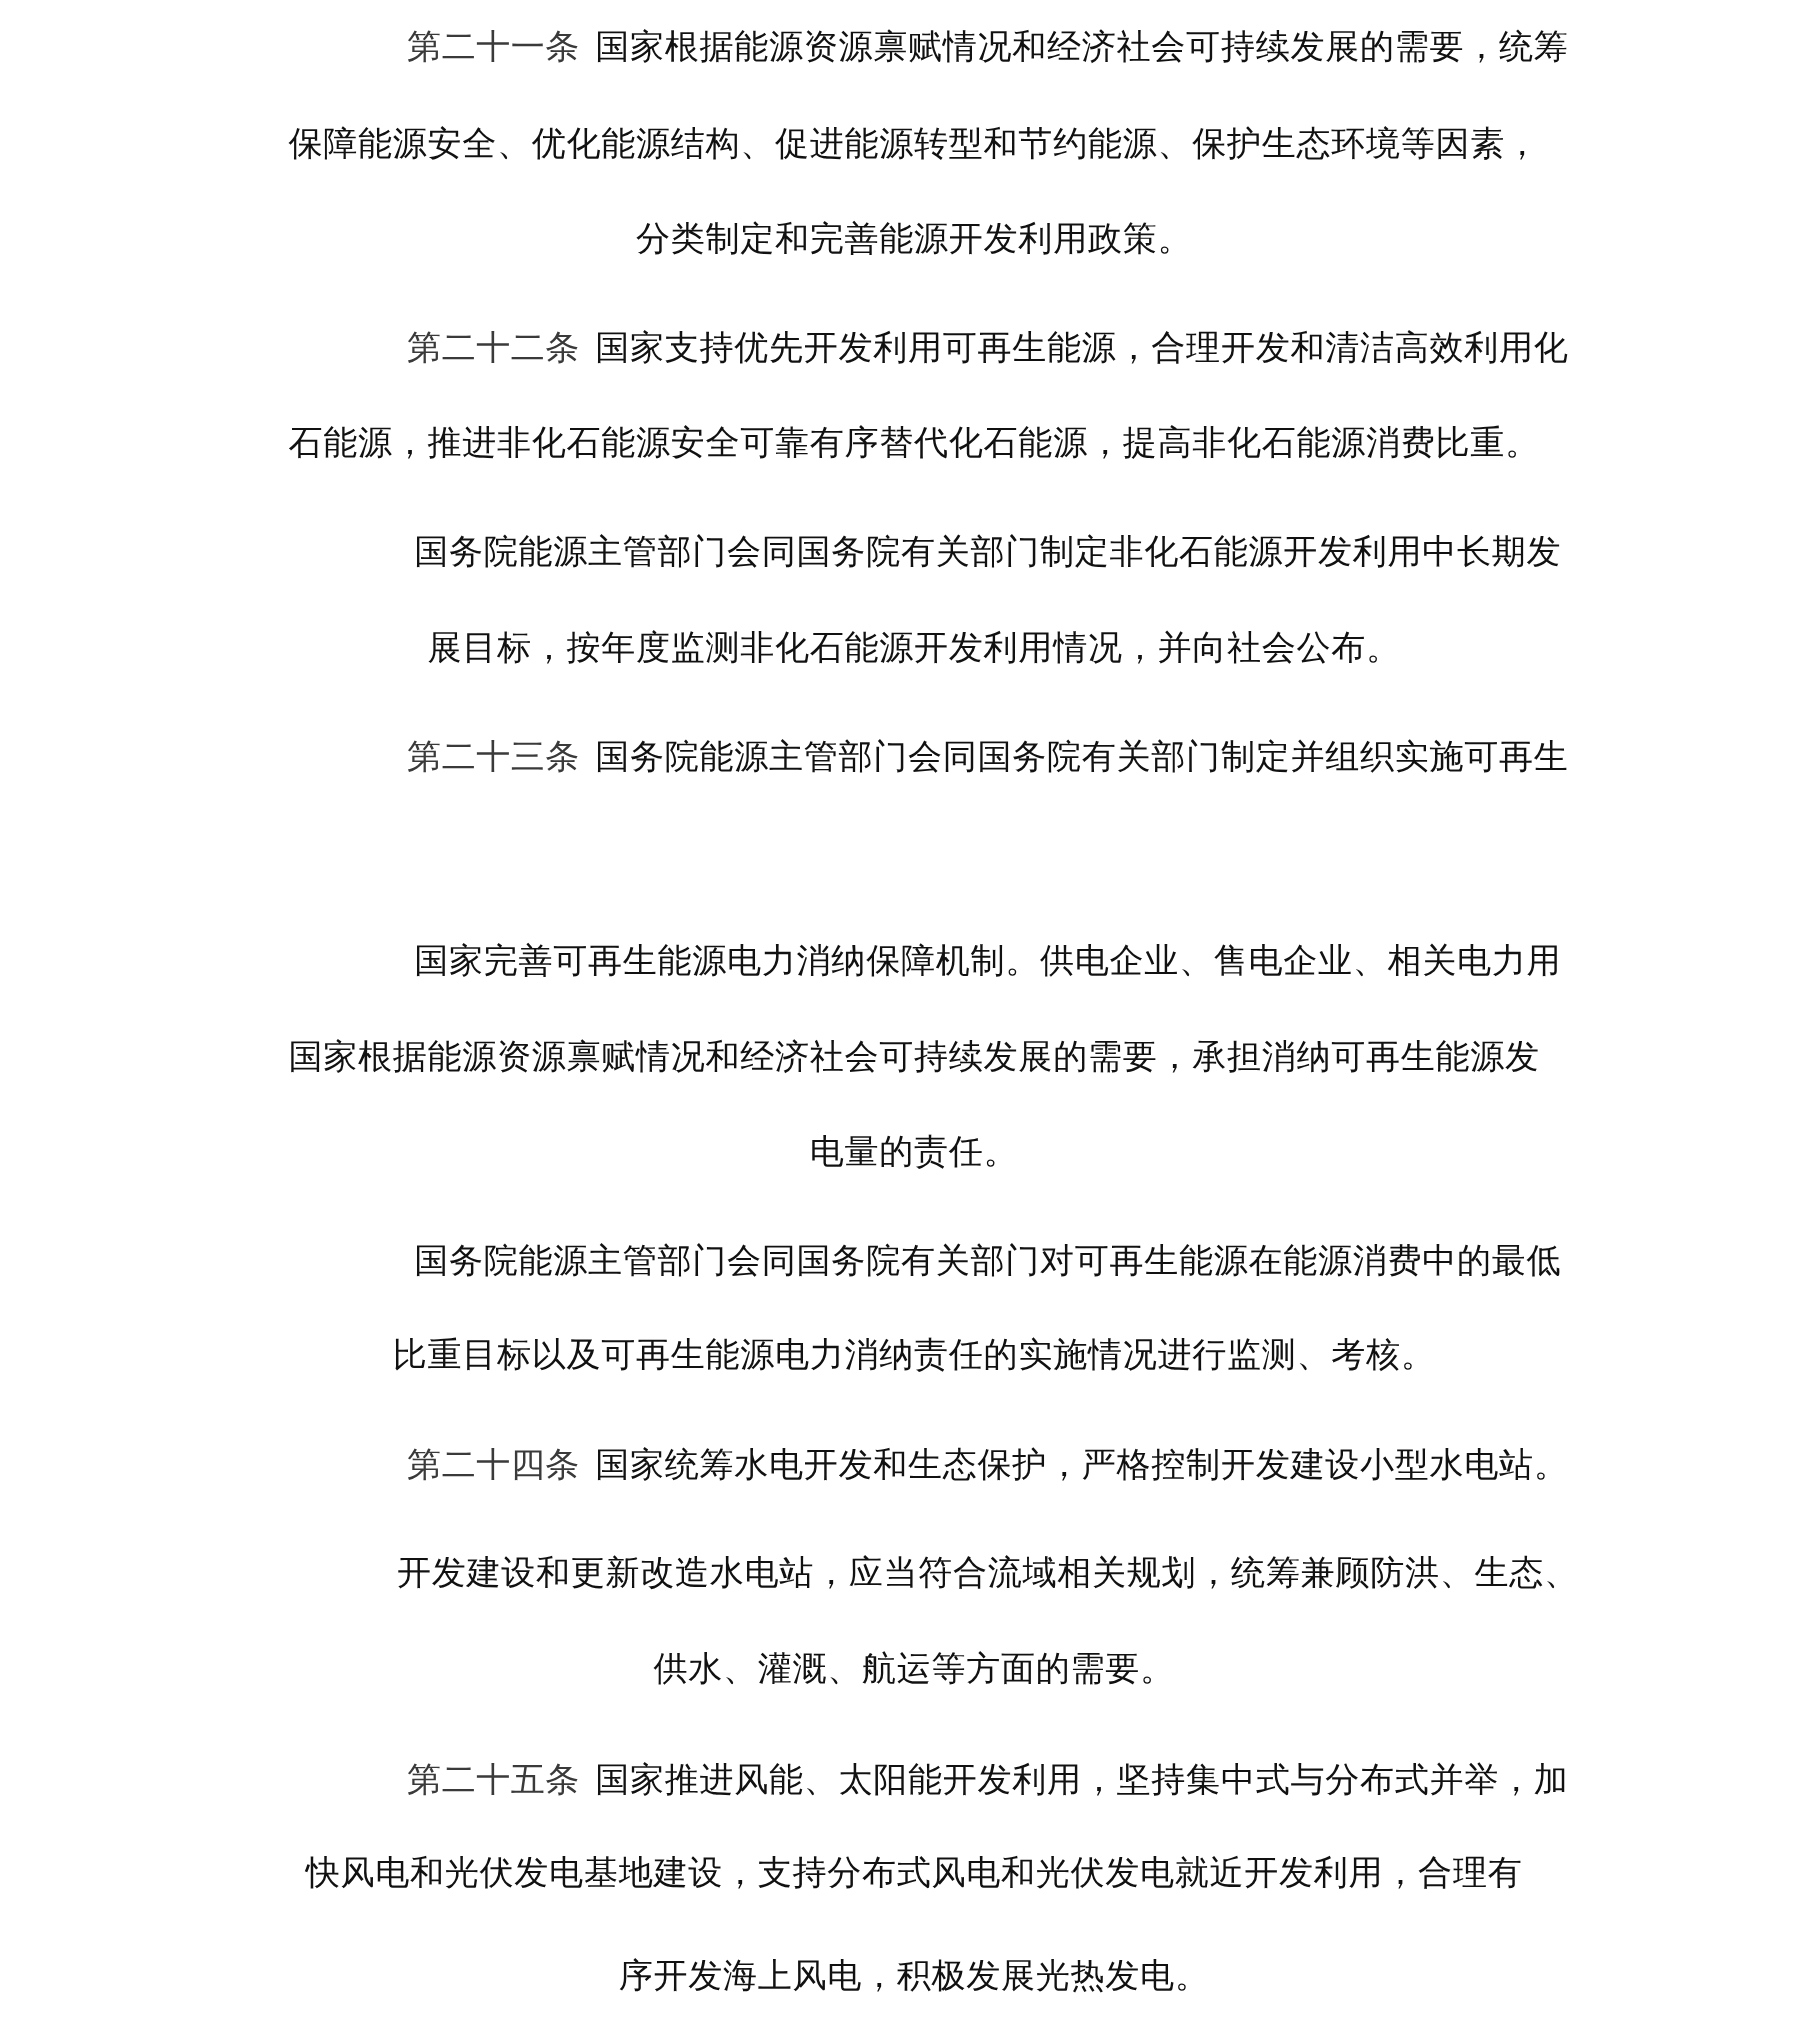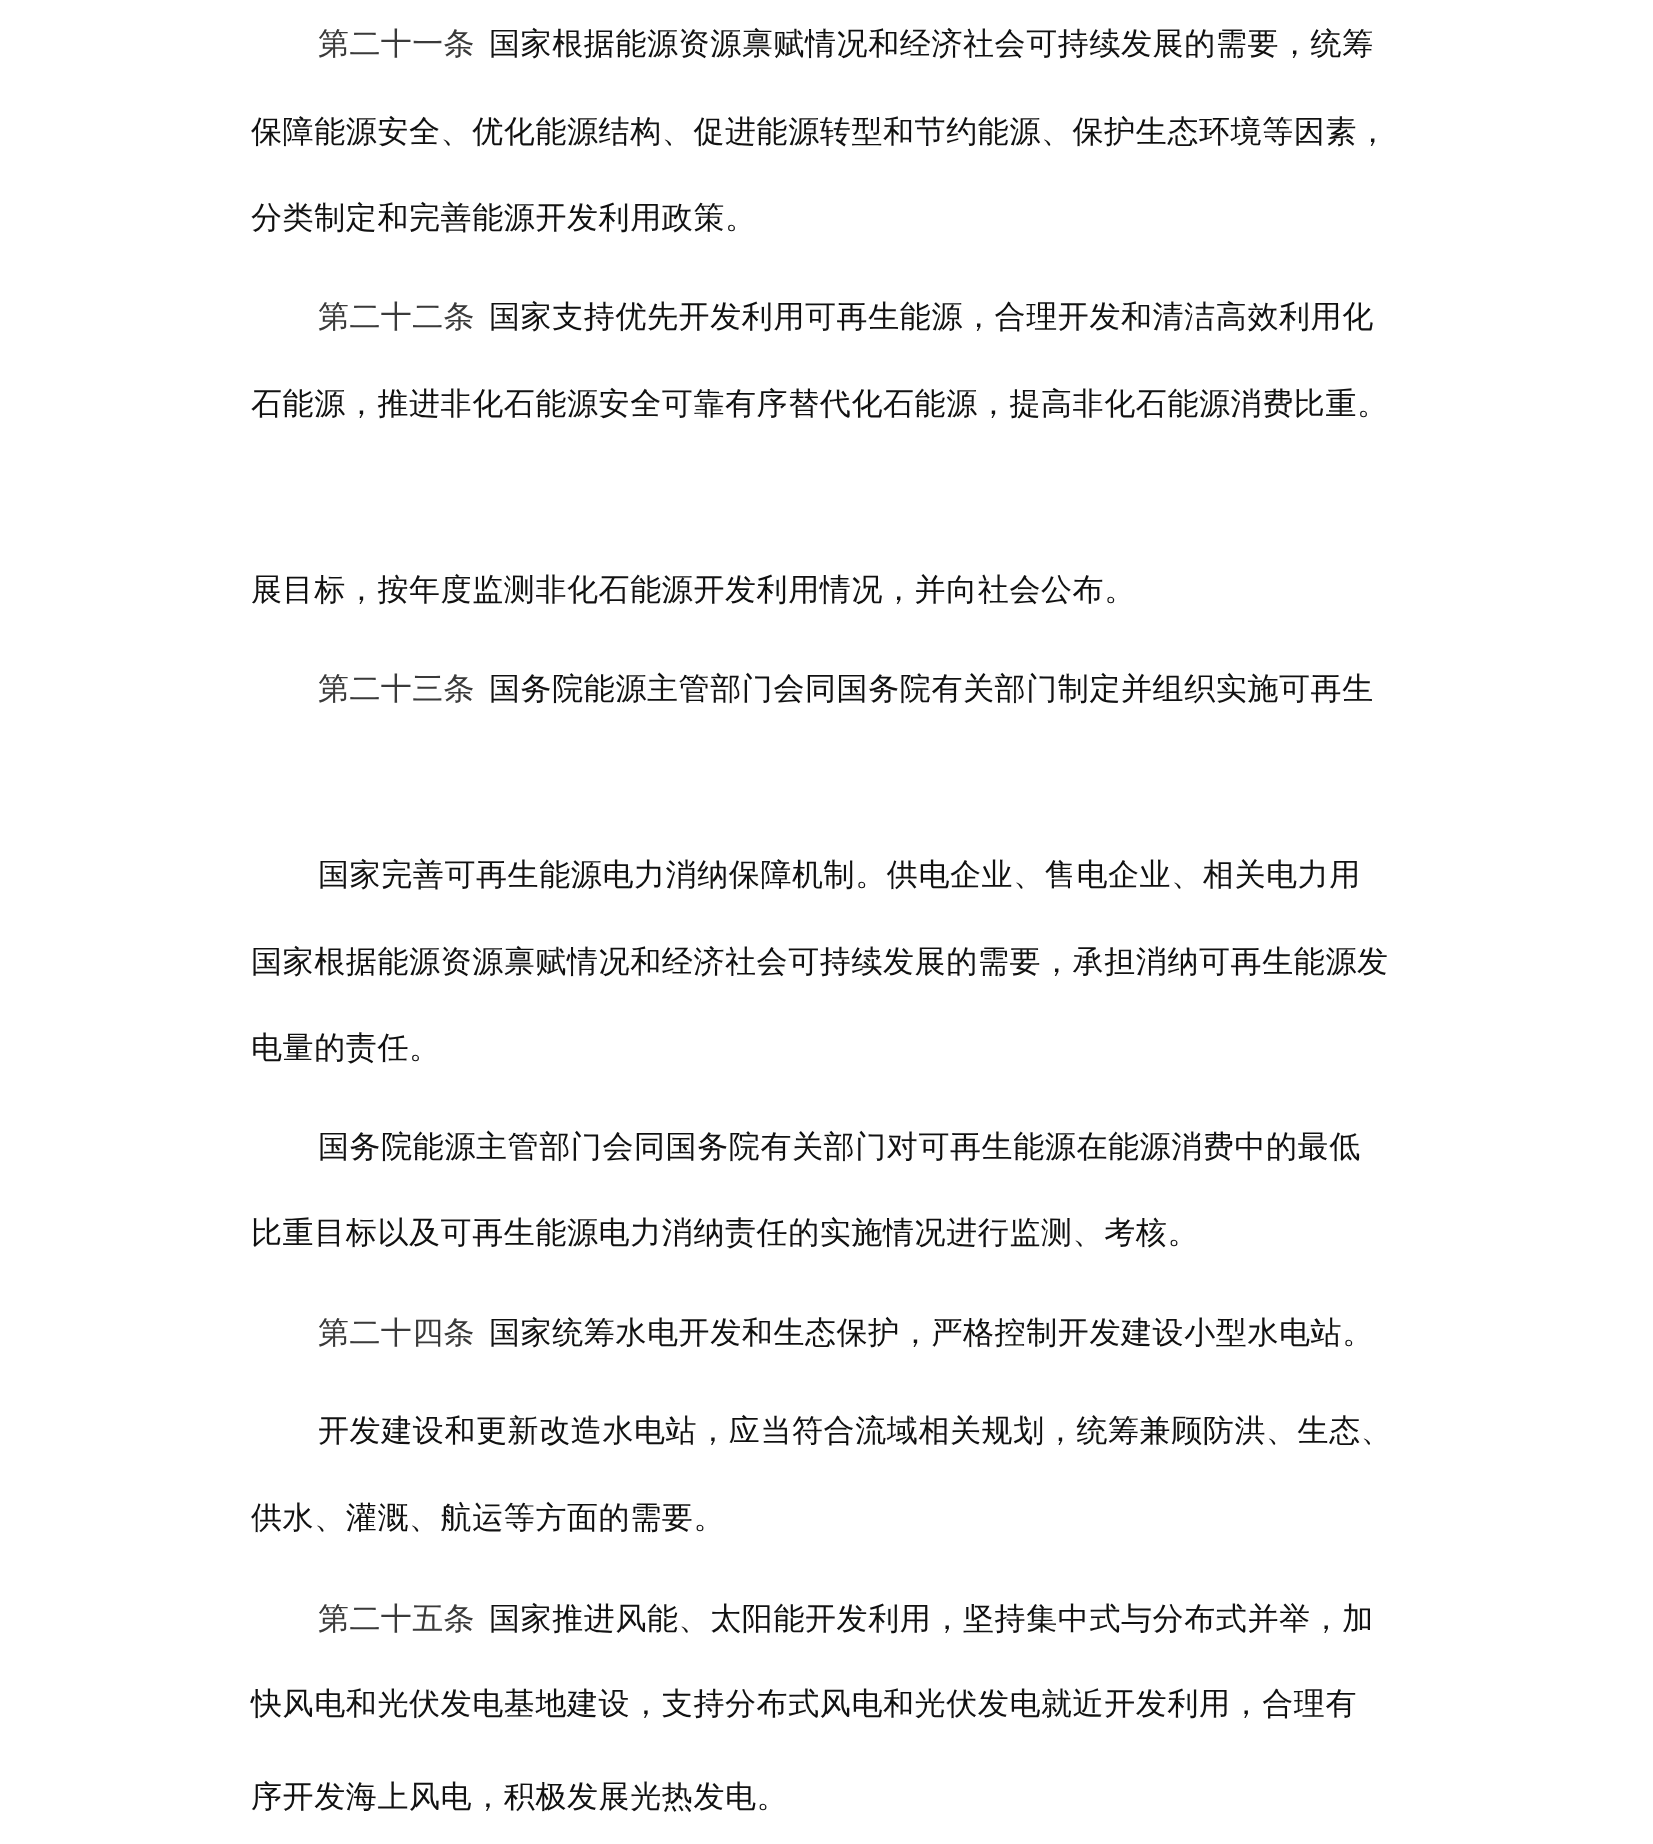--- a/index.html
+++ b/index.html
@@ -25,20 +25,21 @@
       position: absolute;
       left: 251px;
       width: 1160px;
       height: 40px;
       line-height: 40px;
       font-family: "DejaVu Sans", "Liberation Sans", sans-serif;
       font-size: 31px;
       color: #111111;
       white-space: nowrap;
       letter-spacing: 0.6px;
+      text-align: center;
     }
     .line.indent {
       left: 318px;
     }
     .label {
       font-family: "DejaVu Serif", "Liberation Serif", serif;
       color: #3a3a3a;
       font-weight: normal;
       letter-spacing: 0.4px;
       margin-right: 14px;
@@ -52,20 +53,21 @@
   <div class="line indent" style="top:23px">
     <span class="label">第二十一条</span><span>国家根据能源资源禀赋情况和经济社会可持续发展的需要，统筹</span>
   </div>
   <div class="line" style="top:111px">保障能源安全、优化能源结构、促进能源转型和节约能源、保护生态环境等因素，</div>
   <div class="line" style="top:197px">分类制定和完善能源开发利用政策。</div>
 
   <div class="line indent" style="top:296px">
     <span class="label">第二十二条</span><span>国家支持优先开发利用可再生能源，合理开发和清洁高效利用化</span>
   </div>
   <div class="line" style="top:383px">石能源，推进非化石能源安全可靠有序替代化石能源，提高非化石能源消费比重。</div>
+  <div class="line indent" style="top:482px">国务院能源主管部门会同国务院有关部门制定非化石能源开发利用中长期发</div>
   <div class="line" style="top:569px">展目标，按年度监测非化石能源开发利用情况，并向社会公布。</div>
 
   <div class="line indent" style="top:668px">
     <span class="label">第二十三条</span><span>国务院能源主管部门会同国务院有关部门制定并组织实施可再生</span>
   </div>
   <div class="line indent" style="top:854px">国家完善可再生能源电力消纳保障机制。供电企业、售电企业、相关电力用</div>
   <div class="line" style="top:941px">国家根据能源资源禀赋情况和经济社会可持续发展的需要，承担消纳可再生能源发</div>
   <div class="line" style="top:1027px">电量的责任。</div>
   <div class="line" style="top:1212px">比重目标以及可再生能源电力消纳责任的实施情况进行监测、考核。</div>
   <div class="line indent" style="top:1126px">国务院能源主管部门会同国务院有关部门对可再生能源在能源消费中的最低</div>

